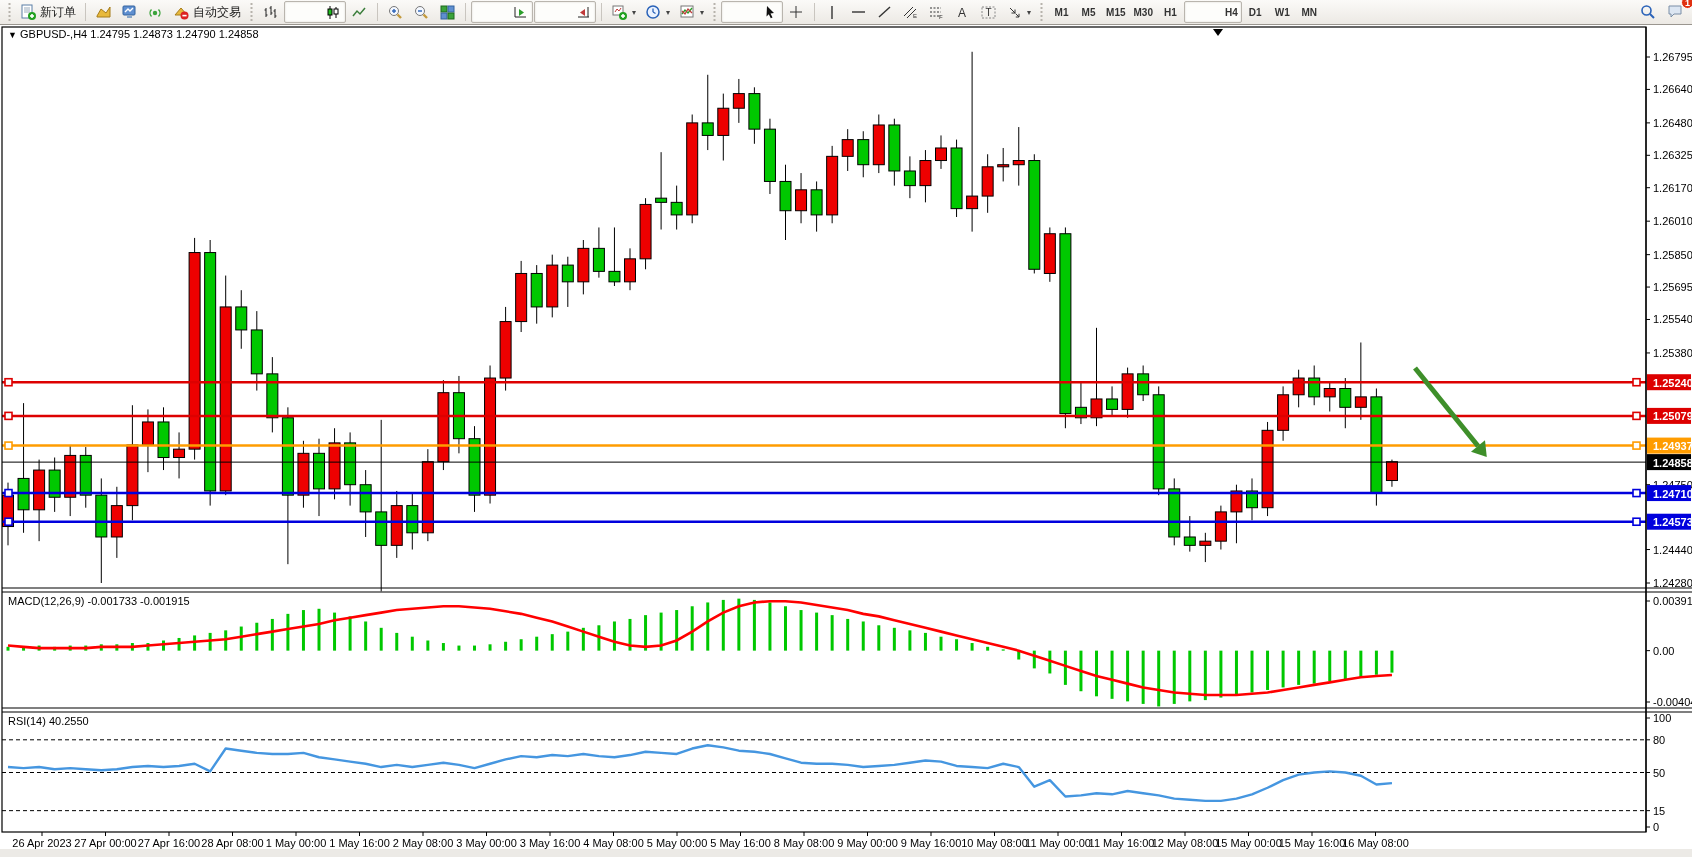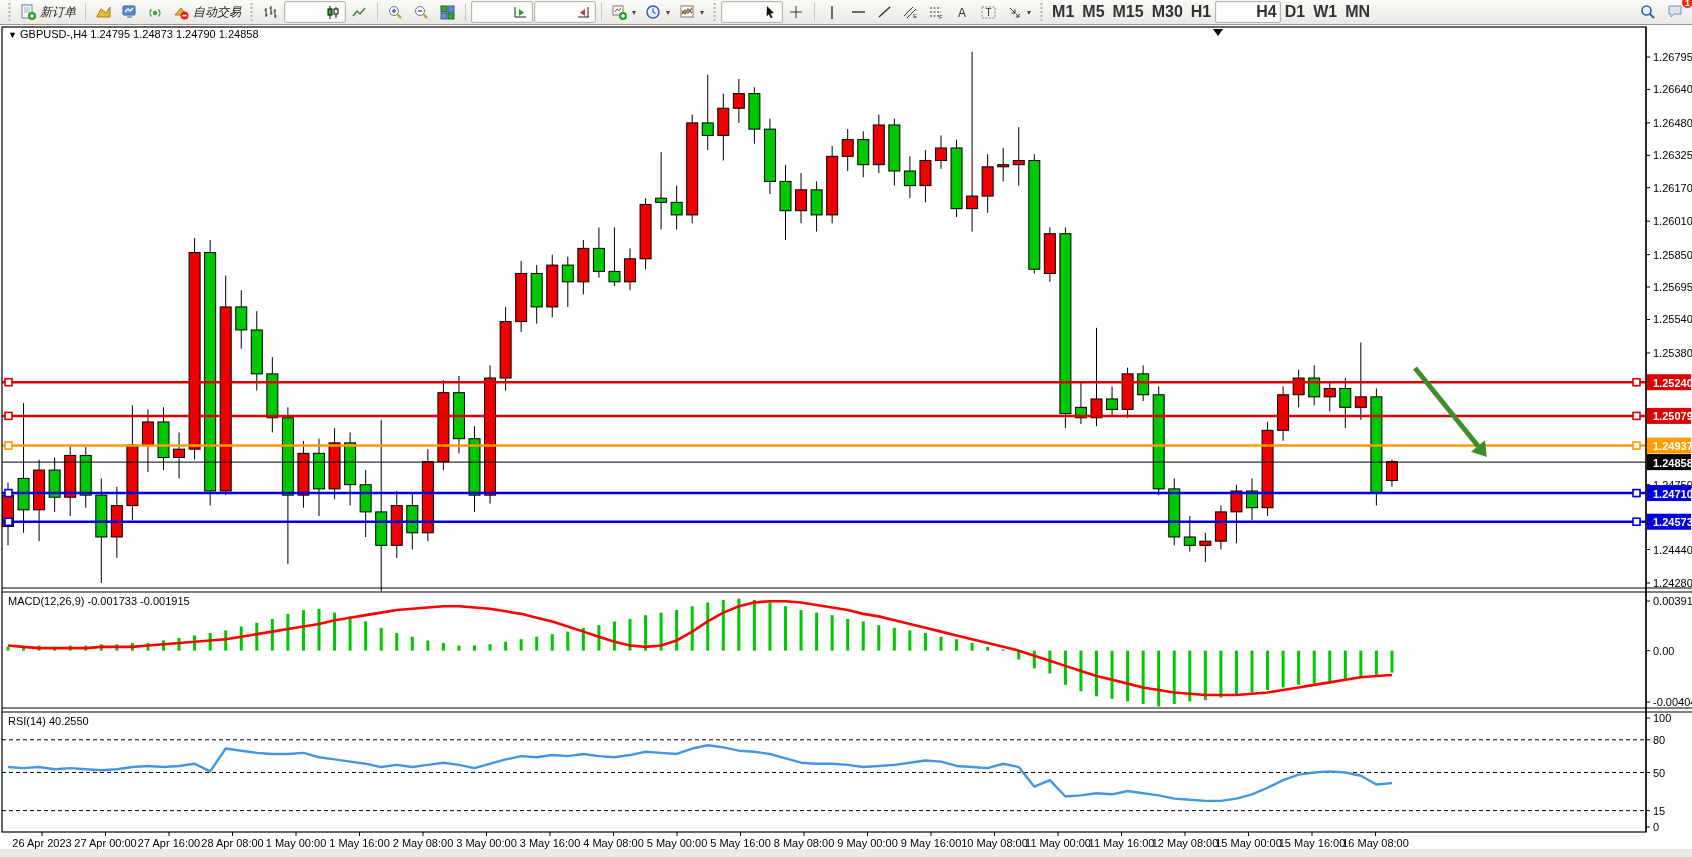--- a/index.html
+++ b/index.html
@@ -12,24 +12,24 @@
              display:flex; align-items:center; padding:0 4px; gap:1px; }
   .grip { width:5px; height:18px; margin:0 3px;
           background-image:radial-gradient(#b7b3ac 1px, transparent 1.2px);
           background-size:4px 4px; background-position:center; }
   .sep  { width:1px; height:18px; background:#c9c5bf; margin:0 4px; }
   .tbtn { height:22px; min-width:24px; display:inline-flex; align-items:center;
           justify-content:center; gap:3px; background:transparent;
           border:1px solid transparent; padding:0 3px; cursor:default; }
   .tbtn.active { background:#fdfdfb; border:1px solid #b9b5ae; border-radius:2px;
                  box-shadow:inset 0 0 2px #d8d4cd;padding-left:40px; }
-  .btxt { font-size:12px; color:#1a1a1a; white-space:nowrap;font-style:italic; }
+  .btxt { font-size:12px; color:#1a1a1a; white-space:nowrap; }
   .caret { font-size:8px; color:#444; margin-left:1px; }
   .tficon { display:block; }
-  .tf .tbtn { min-width:27px; font-size:16px; font-weight:bold; color:#333; }
+  .tf .tbtn { min-width:27px; font-size:10px; font-weight:bold; color:#333; }
   #toolbar-spacer { flex:1; }
   .badge { position:absolute; top:-4px; right:-6px; width:13px; height:13px;
            border-radius:50%; background:#e03010; color:#fff; font-size:9px;
            font-weight:bold; display:flex; align-items:center; justify-content:center;
            border:1px solid #fff; }
   .chatwrap { position:relative; }
   
   #chartwin { position:absolute; top:25px; left:0; width:1692px; height:832px;
               background:#fff; }
   #cv { position:absolute; top:0; left:0; }

